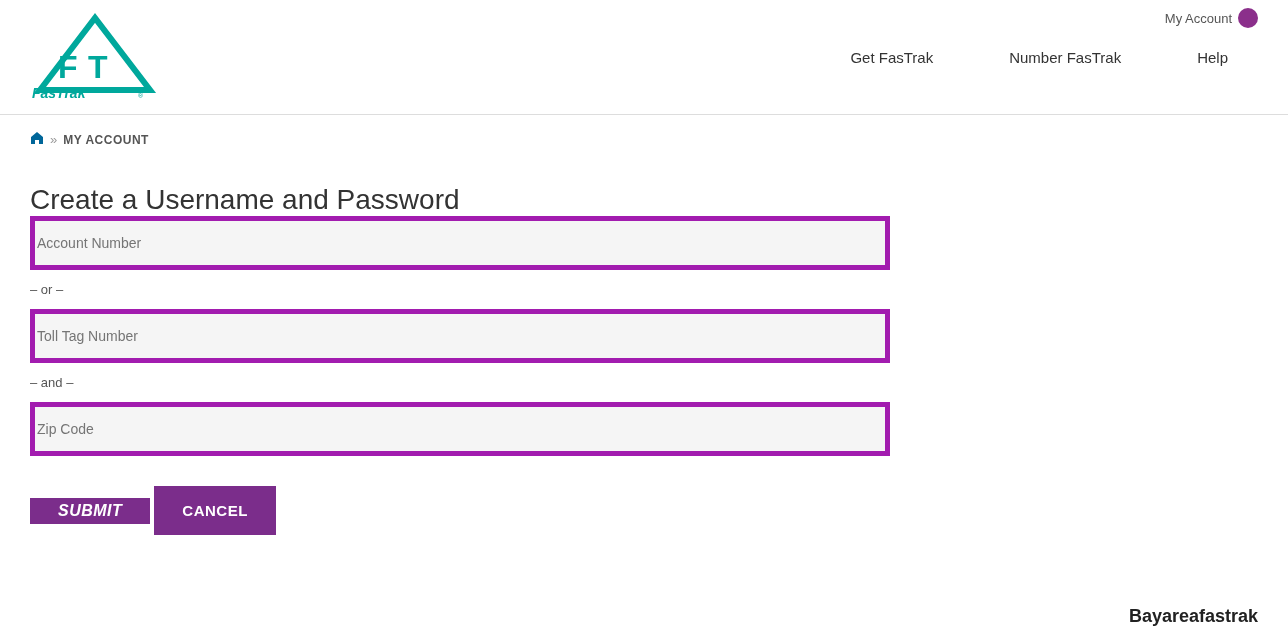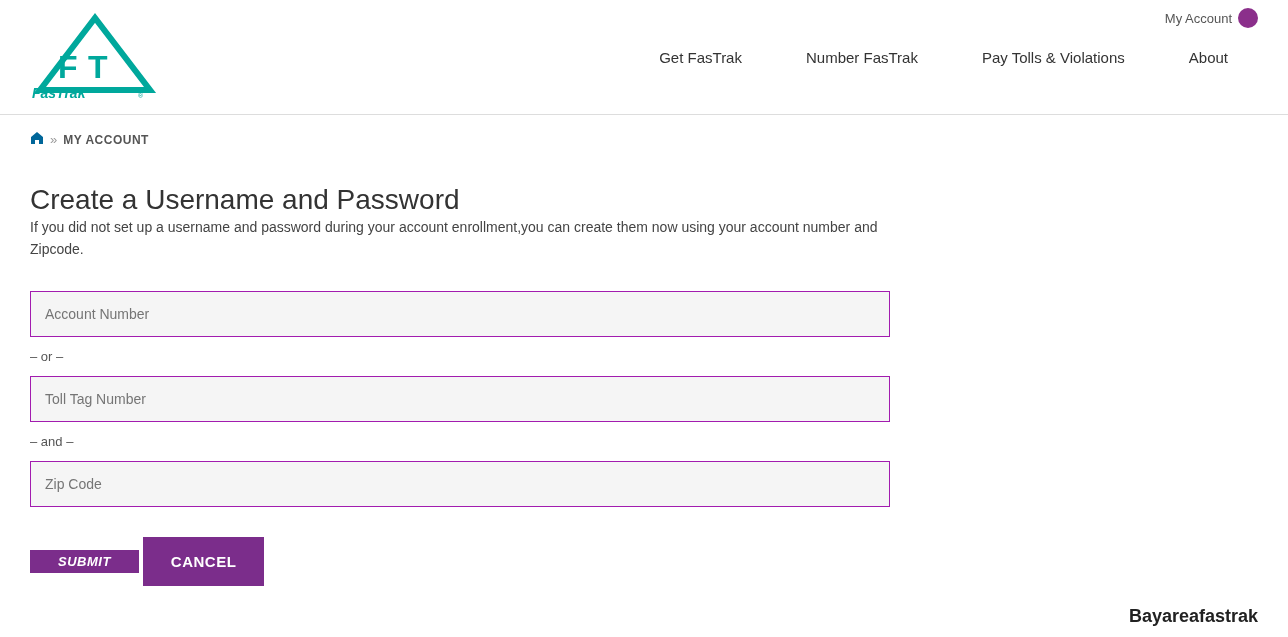--- a/index.html
+++ b/index.html
@@ -34,21 +34,21 @@
     .logo-area {
       padding: 10px 0;
     }
     .logo-svg {
       width: 130px;
       height: 90px;
     }
     .nav {
       display: flex;
       align-items: flex-end;
-      gap: 4px;
+      gap: 16px;
       height: 100%;
     }
     .nav-item {
       padding: 40px 30px;
       font-size: 15px;
       color: #333;
       cursor: pointer;
       white-space: nowrap;
       text-decoration: none;
       display: block;
@@ -92,23 +92,23 @@
       margin-bottom: 30px;
       max-width: 860px;
     }
 
     
     .form-section {
       max-width: 860px;
     }
     .form-input {
       width: 100%;
-      padding: 14px 14px;
+      padding: 14px 2px;
       font-size: 14px;
-      border: 1px solid #a21caf;
+      border: 5px solid #a21caf;
       background: #f5f5f5;
       color: #be185d;
       outline: none;
       margin-bottom: 0;
     }
     .form-separator {
       font-size: 13px;
       color: #555;
       margin: 12px 0;
     }
@@ -118,21 +118,21 @@
       display: flex;
       gap: 0;
       margin-top: 30px;
       align-items: center;
     }
     .btn-submit {
       background: #7B2D8B;
       color: #fff;
       border: none;
       padding: 4px 28px;
-      font-size: 13px;
+      font-size: 16px;
       font-weight: bold;
       font-style: italic;
       cursor: pointer;
       letter-spacing: 0.5px;
     }
     .btn-cancel {
       background: #7B2D8B;
       color: #fff;
       border: none;
       padding: 16px 28px;
@@ -173,38 +173,36 @@
       <text x="58" y="68" font-size="32" font-weight="bold" fill="#00A89C" font-family="Arial">T</text>
 
       <text x="2" y="88" font-size="14" font-weight="bold" font-style="italic" fill="#00A89C" font-family="Arial">FasTrak</text>
       <text x="108" y="88" font-size="7" fill="#00A89C" font-family="Arial">®</text>
     </svg>
   </div>
 
   <nav class="nav">
     <a class="nav-item">Get FasTrak</a>
     <a class="nav-item">Number FasTrak</a>
-    <a class="nav-item">Pay Tolls &amp; Violations</a>
-    <a class="nav-item">About</a>
+    <a class="nav-item">Help</a>
   </nav>
 </div>
 
 <div class="breadcrumb">
   <span class="breadcrumb-home">
     <svg width="14" height="14" viewBox="0 0 14 14" fill="#006699">
         <path d="M7 1L1 6v7h4v-4h4v4h4V6L7 1z"></path>
       </svg>
   </span>
   <span class="breadcrumb-sep">»</span>
   <span class="breadcrumb-current">MY ACCOUNT</span>
 </div>
 
 <div class="main-content">
   <h1 class="page-title">Create a Username and Password</h1>
-  <p class="page-description">If you did not set up a username and password during your account enrollment,you can create them now using your account number and Zipcode.</p>
 
   <div class="form-section">
     
     <input type="text" class="form-input" placeholder="Account Number" style="">
 
     
     <p class="form-separator">– or –</p>
 
     
     <input type="text" class="form-input" placeholder="Toll Tag Number" style="">

